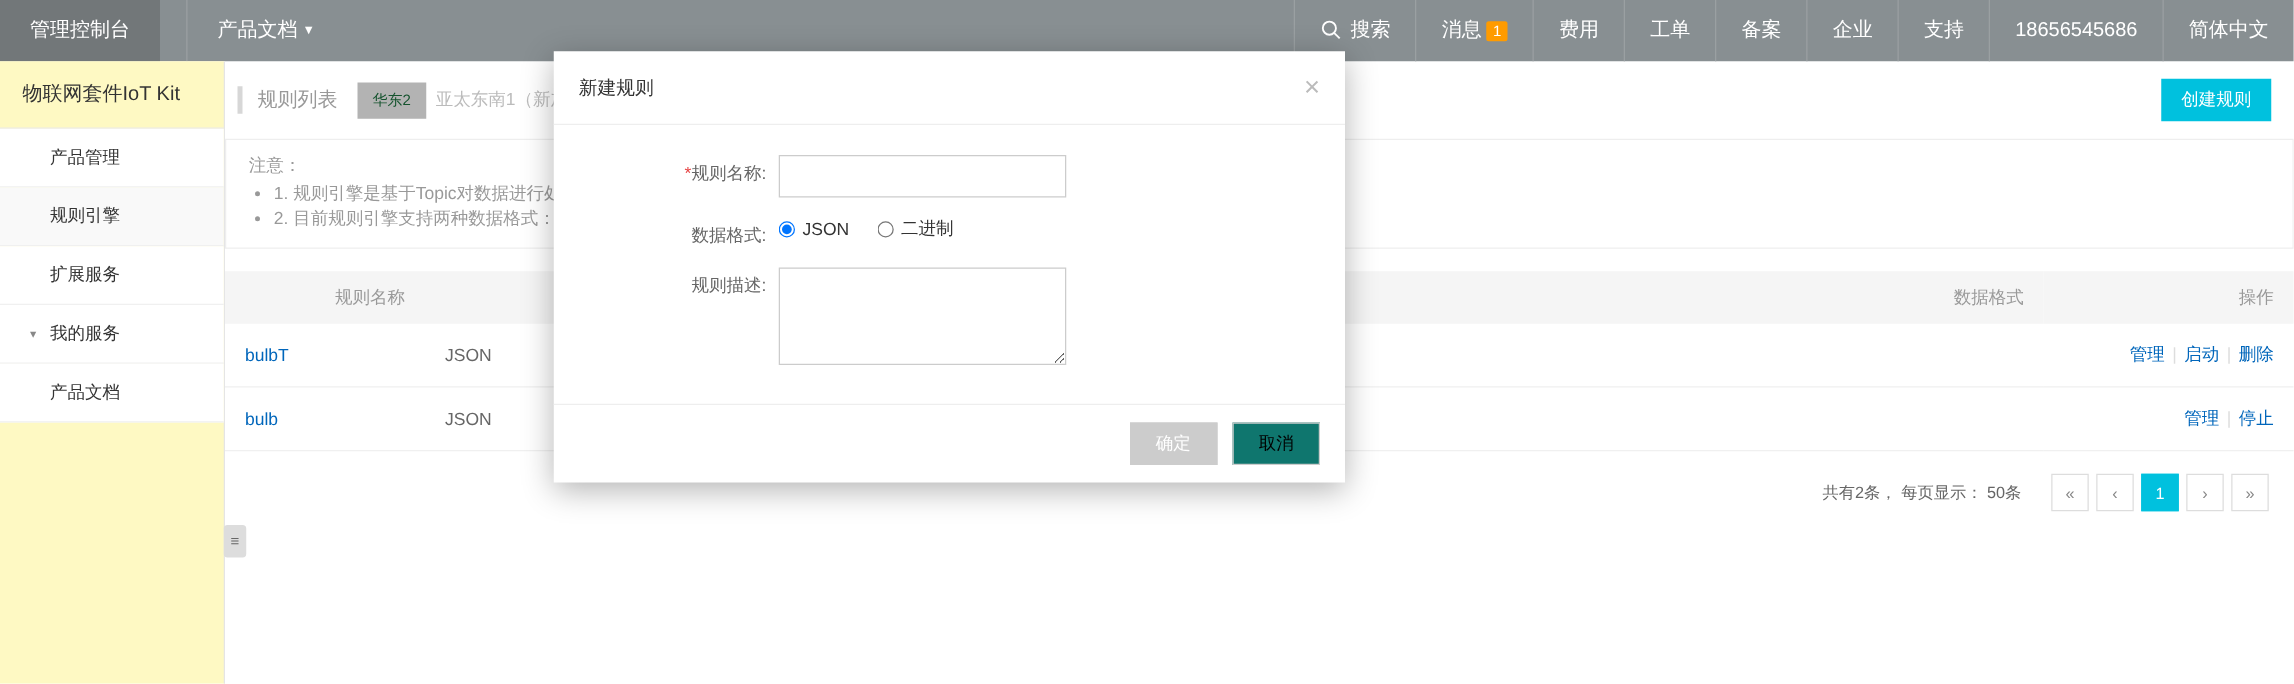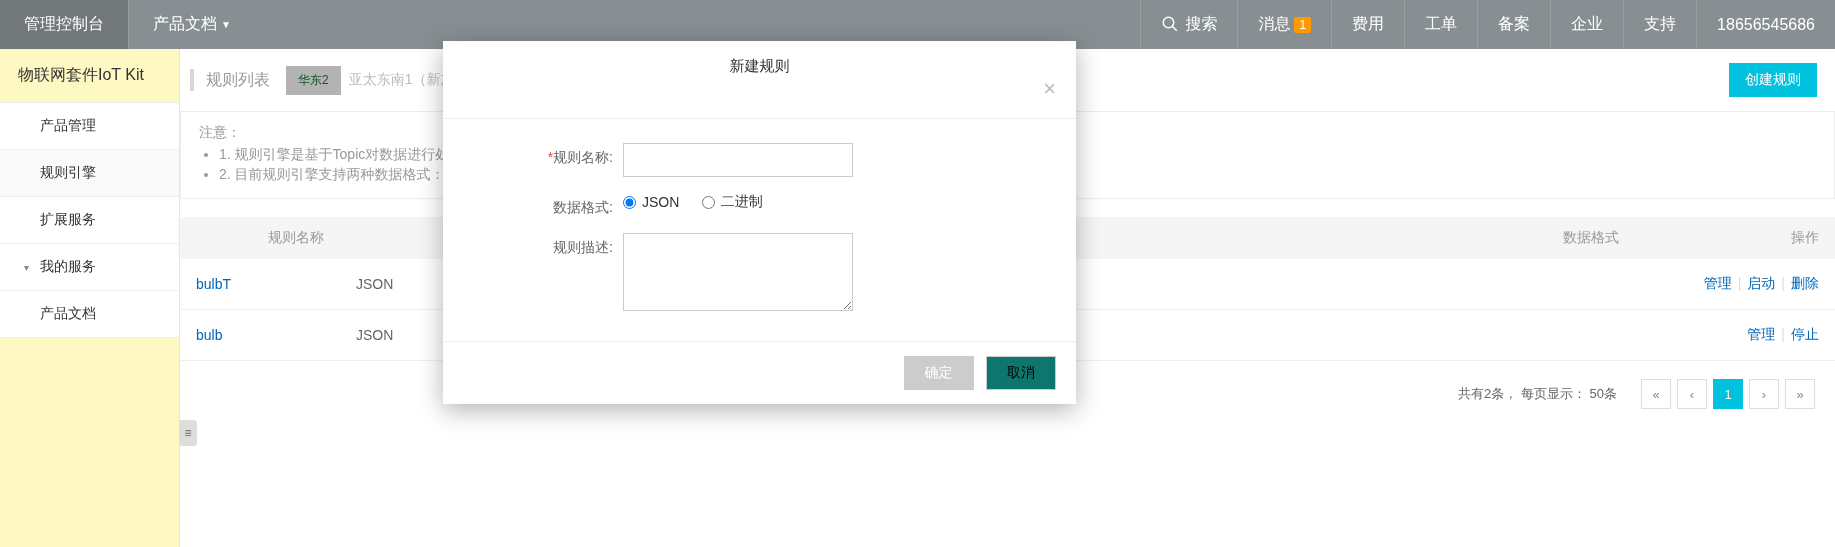--- a/index.html
+++ b/index.html
@@ -1,20 +1,20 @@
 <!DOCTYPE html>
 <html><head>
 <meta charset="utf-8">
 <style>
 * { margin: 0; padding: 0; box-sizing: border-box; font-family: "Microsoft YaHei", "PingFang SC", sans-serif; }
 body { background: #fff; width: 1835px; height: 547px; position: relative; overflow: hidden; }
 
 
 .topbar { height: 49px; background: #888f92; display: flex; align-items: stretch; color: #fff; font-size: 16px; }
-.topbar .tb-left { display: flex; align-items: stretch; }
+.topbar .tb-left { display: flex; align-items: stretch; gap: 21px; }
 .topbar .tb-item { display: flex; align-items: center; padding: 0 24px; }
 .topbar .tb-item.dark { background: #727779; }
 .topbar .tb-divider { border-left: 1px solid #9aa0a2; }
 .topbar .dropdown-caret { font-size: 10px; margin-left: 4px; }
 .topbar .tb-right { margin-left: auto; display: flex; align-items: stretch; }
 .topbar .tb-right .tb-item { border-left: 1px solid #9aa0a2; padding: 0 20px; }
 .topbar .search-icon svg { width: 18px; height: 18px; vertical-align: -3px; margin-right: 6px; }
 .badge { background: #ff9b00; color: #fff; border-radius: 2px; font-size: 12px; padding: 1px 5px; margin-left: 4px; }
 
 
@@ -52,21 +52,21 @@
 .pager { display: flex; gap: 6px; }
 .pager .pg { border: 1px solid #ddd; width: 30px; height: 30px; display: flex; align-items: center; justify-content: center; color: #888; background: #fff; }
 .pager .pg.current { background: #00c1de; border-color: #00c1de; color: #fff; }
 
 
 .toggle-float { position: absolute; left: 179px; top: 420px; width: 18px; height: 26px; background: #ddd; border-radius: 3px; display: flex; align-items: center; justify-content: center; color: #666; font-size: 12px; }
 
 
 .modal-backdrop { position: absolute; left: 0; top: 0; width: 100%; height: 100%; pointer-events: none; }
 .modal { position: absolute; left: 443px; top: 41px; width: 633px; background: #fff; box-shadow: 0 6px 24px rgba(0,0,0,0.3); }
-.modal-head { display: flex; align-items: center; padding: 16px 20px; border-bottom: 1px solid #eee; flex-direction: column; }
+.modal-head { display: flex; align-items: center; padding: 16px 20px; border-bottom: 1px solid #eee; }
 .modal-head .mtitle { font-size: 15px; color: #333; }
 .modal-close { margin-left: auto; color: #bbb; font-size: 22px; cursor: pointer; }
 .modal-body { padding: 24px 30px 10px 70px; }
 .form-row { display: flex; margin-bottom: 16px; }
 .form-row .flabel { width: 110px; text-align: right; padding-right: 10px; color: #666; font-size: 14px; padding-top: 6px; }
 .form-row .flabel .req { color: #e64545; }
 .form-row .fctl { flex: 1; }
 .form-row .fctl input[type=text] { width: 230px; height: 34px; border: 1px solid #ccc; padding: 0 8px; }
 .form-row .fctl textarea { width: 230px; height: 78px; border: 1px solid #ccc; padding: 6px 8px; resize: both; }
 .form-row .hint { color: #999; font-size: 13px; margin-top: 8px; line-height: 1.6; }
@@ -100,20 +100,21 @@
     <div class="tb-item">
       <span>消息</span>
       <span class="badge">1</span>
     </div>
     <div class="tb-item">费用</div>
     <div class="tb-item">工单</div>
     <div class="tb-item">备案</div>
     <div class="tb-item">企业</div>
     <div class="tb-item">支持</div>
     <div class="tb-item">18656545686</div>
+    <div class="tb-item">简体中文</div>
   </div>
 </div>
 
 <div class="app">
 
   <div class="sidebar">
     <div class="sb-title">物联网套件IoT Kit</div>
     <div class="sb-item">
       <span class="sb-caret"></span>
       <span>产品管理</span>

